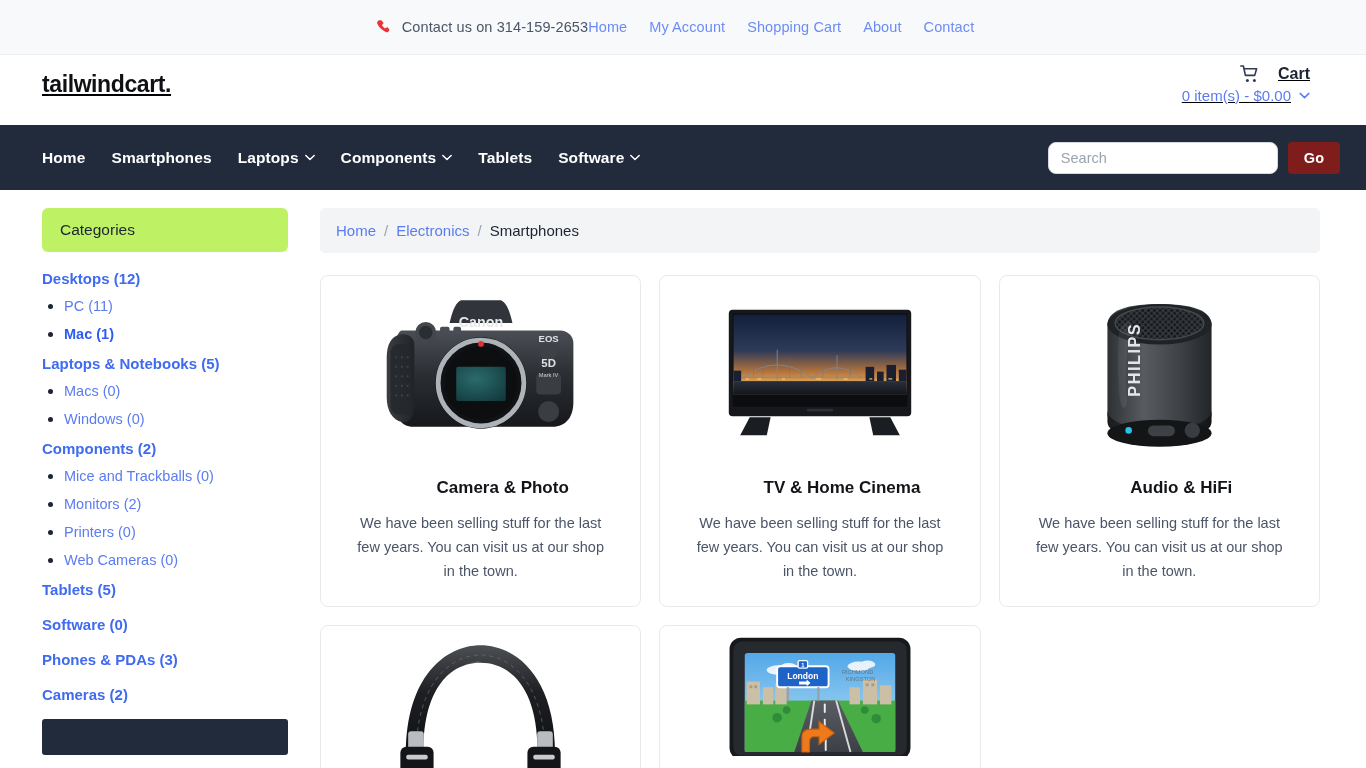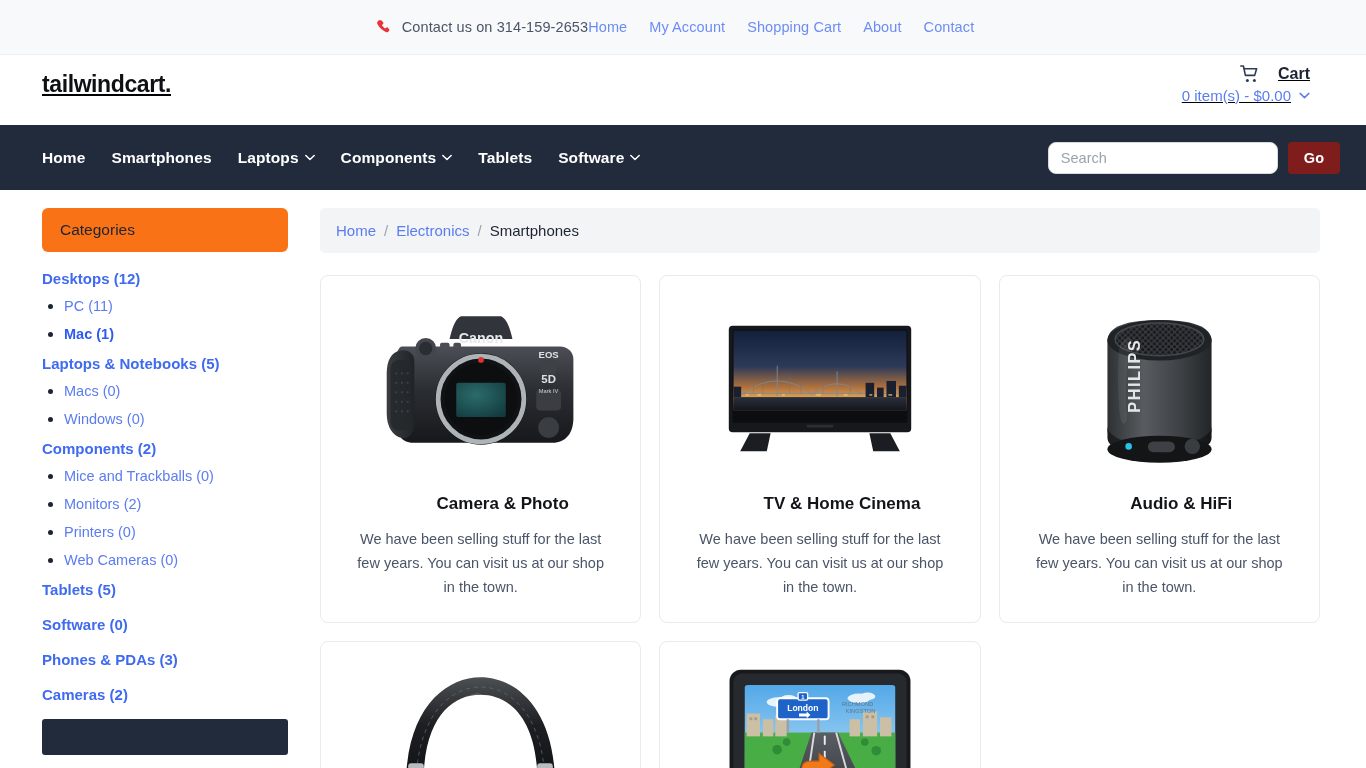--- a/index.html
+++ b/index.html
@@ -79,21 +79,21 @@
     border: none; border-radius: 4px;
     height: 32px; padding: 0 16px;
     font-size: 14.5px; font-weight: bold; cursor: pointer;
     font-family: "Liberation Sans", sans-serif;
   }
 
   
   .content { display: flex; padding: 18px 0 0 0; }
   .sidebar { width: 312px; padding: 0 24px 0 42px; flex: 0 0 312px; }
   .panel-head {
-    background: #f97316; border-radius: 6px;
+    background: #bef264; border-radius: 6px;
     padding: 13px 18px; font-size: 15.5px; color: #1d2433;
   }
   .catlist { margin-top: 18px; }
   .cat-top {
     display: block; font-size: 15px; font-weight: bold;
     color: #3f6bf0; text-decoration: none; margin: 0 0 10px 0;
   }
   .cat-top.spaced { margin-top: 18px; }
   .sublist { list-style: none; margin: 0 0 12px 0; padding: 0; }
   .sublist li {
@@ -119,21 +119,21 @@
   .breadcrumb a { color: #5b7cf0; text-decoration: none; }
   .breadcrumb .sep { color: #9aa3af; }
   .breadcrumb .current { color: #1d2433; }
 
   .grid {
     display: grid; grid-template-columns: repeat(3, 1fr);
     gap: 18px; margin-top: 22px;
   }
   .card {
     border: 1px solid #e9eaec; border-radius: 8px;
-    background: #ffffff; padding: 18px 16px 22px 16px;
+    background: #ffffff; padding: 2px 16px 22px 16px;
     display: flex; flex-direction: column; align-items: center;
     overflow: hidden;
   }
   .card-img {
     height: 190px; width: 100%;
     display: flex; align-items: center; justify-content: center;
   }
   .card-img.tall { height: 210px; align-items: flex-start; }
   .card-title {
     font-size: 17px; font-weight: bold; color: #121418;

